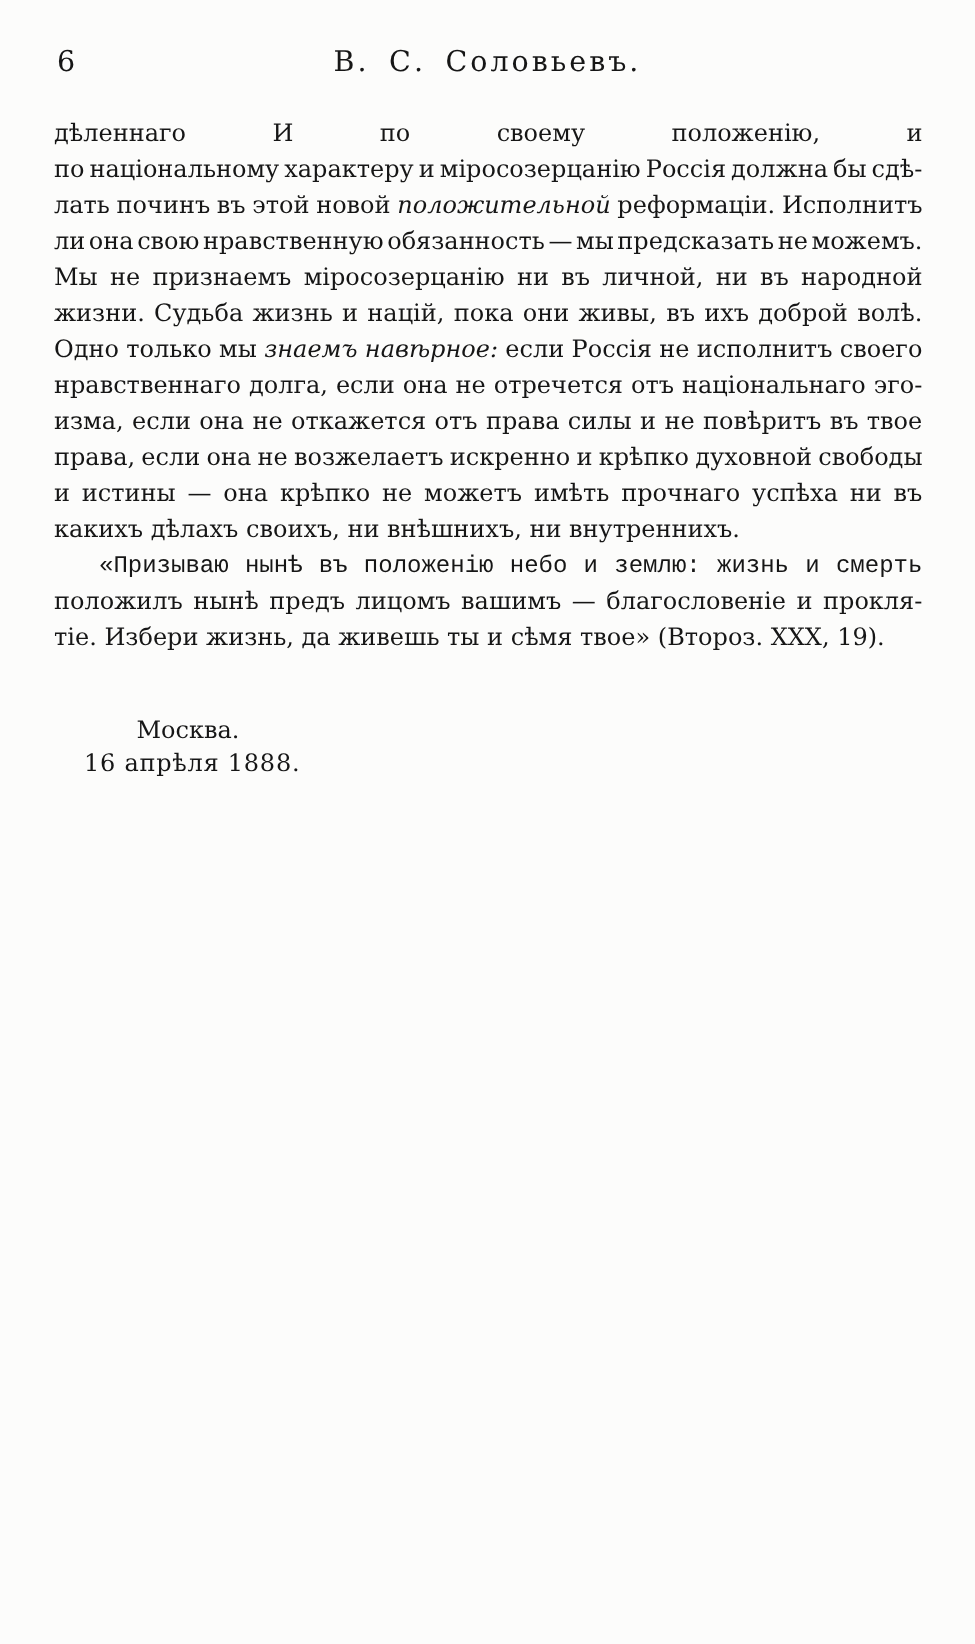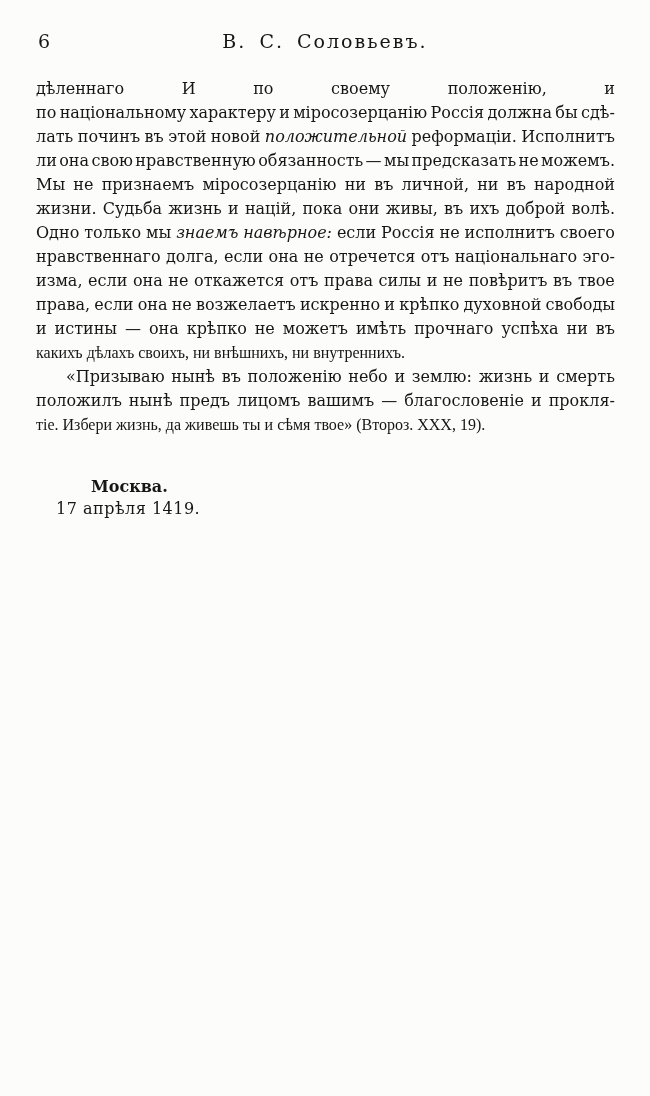--- a/index.html
+++ b/index.html
@@ -45,34 +45,32 @@
   .line {
     display: flex;
     justify-content: space-between;
     height: 24px;
     line-height: 24px;
     white-space: nowrap;
   }
   .line.last {
     display: block;
     white-space: normal;
-    font-family: Liberation Serif, serif;
-  }
-  .line.indent { padding-left: 30px; }
+  }
+  .line.indent { padding-left: 30px; font-family: Liberation Mono, monospace; }
   .it { font-style: italic; }
   .signoff {
     position: absolute;
     left: 36px;
     top: 476px;
     font-size: 16px;
   }
   .signoff-place {
     padding-left: 55px;
     line-height: 22px;
-    font-weight: bold;
   }
   .signoff-date {
     padding-left: 20px;
     line-height: 22px;
     letter-spacing: 0.5px;
   }
 </style>
 </head>
 <body>
 
@@ -236,15 +234,15 @@
           <span>—</span>
           <span>благословеніе</span>
           <span>и</span>
           <span>прокля-</span>
         </div>
         <div class="line last"><span>тіе. Избери жизнь, да живешь ты и сѣмя твое» (Второз. XXX, 19).</span></div>
       </div>
     </div>
   <div class="signoff">
     <div class="signoff-place">Москва.</div>
-    <div class="signoff-date">17 апрѣля 1419.</div>
+    <div class="signoff-date">16 апрѣля 1888.</div>
   </div>
 </div>
 
 </body></html>

